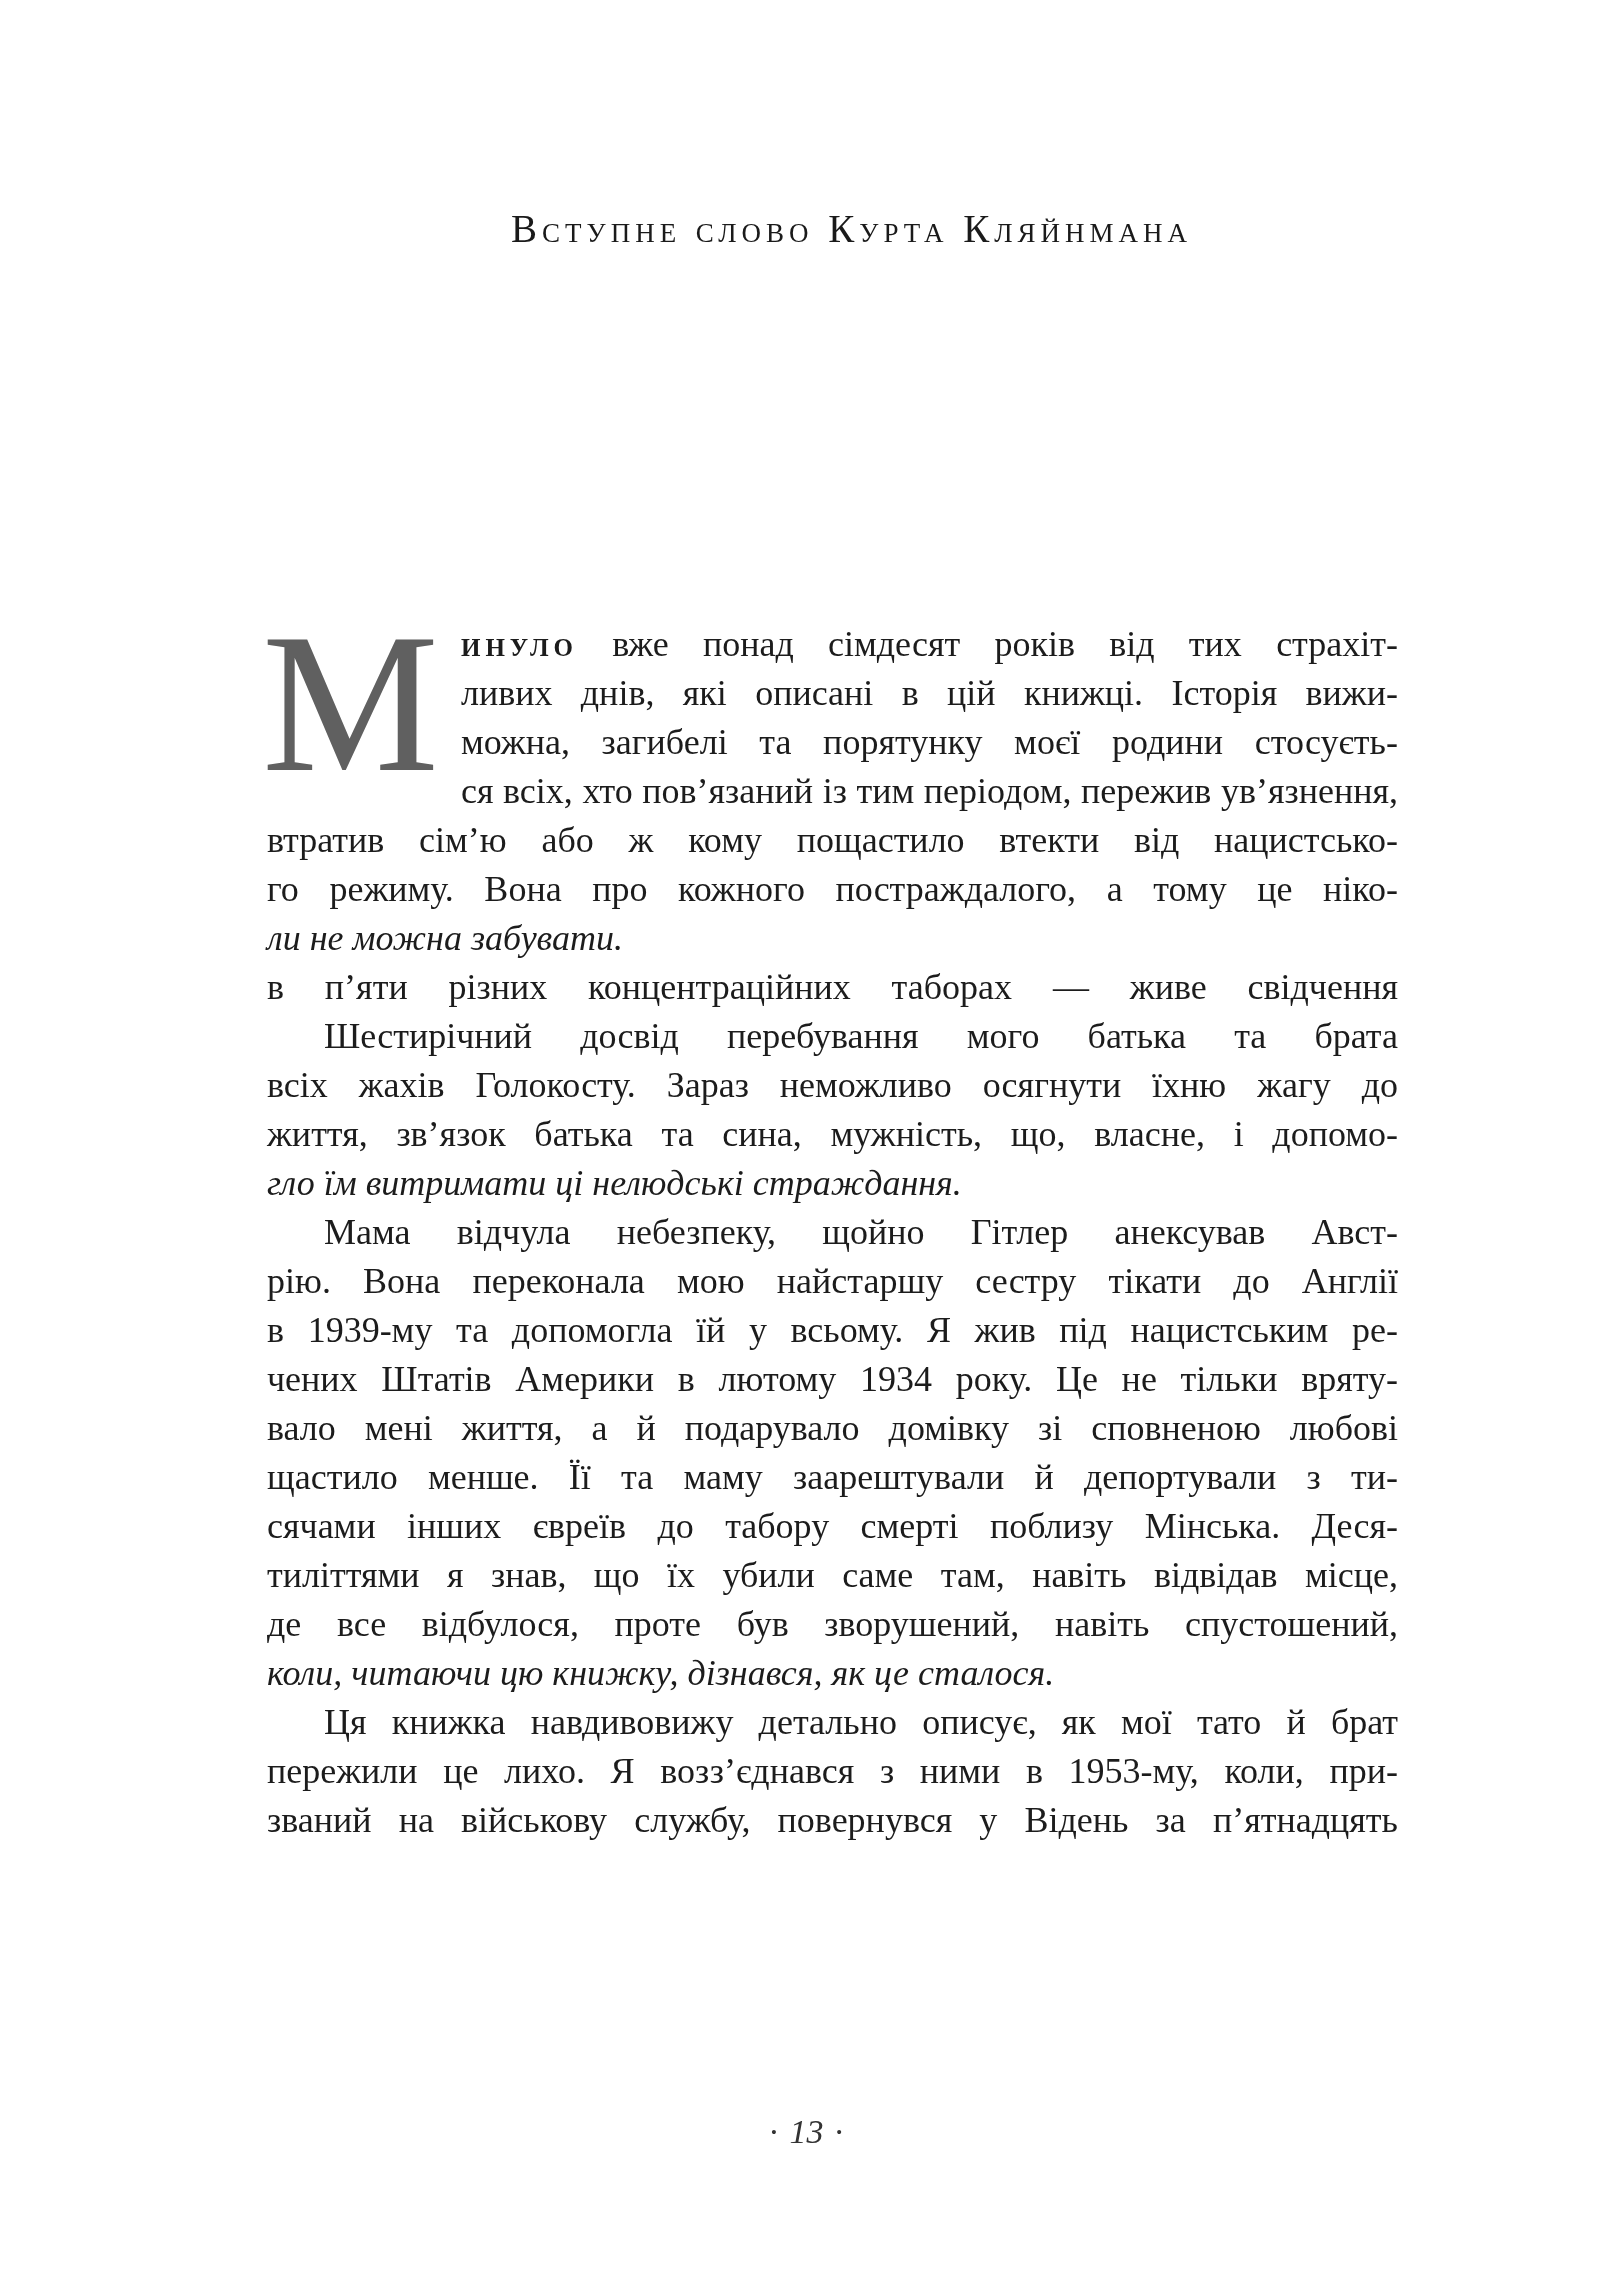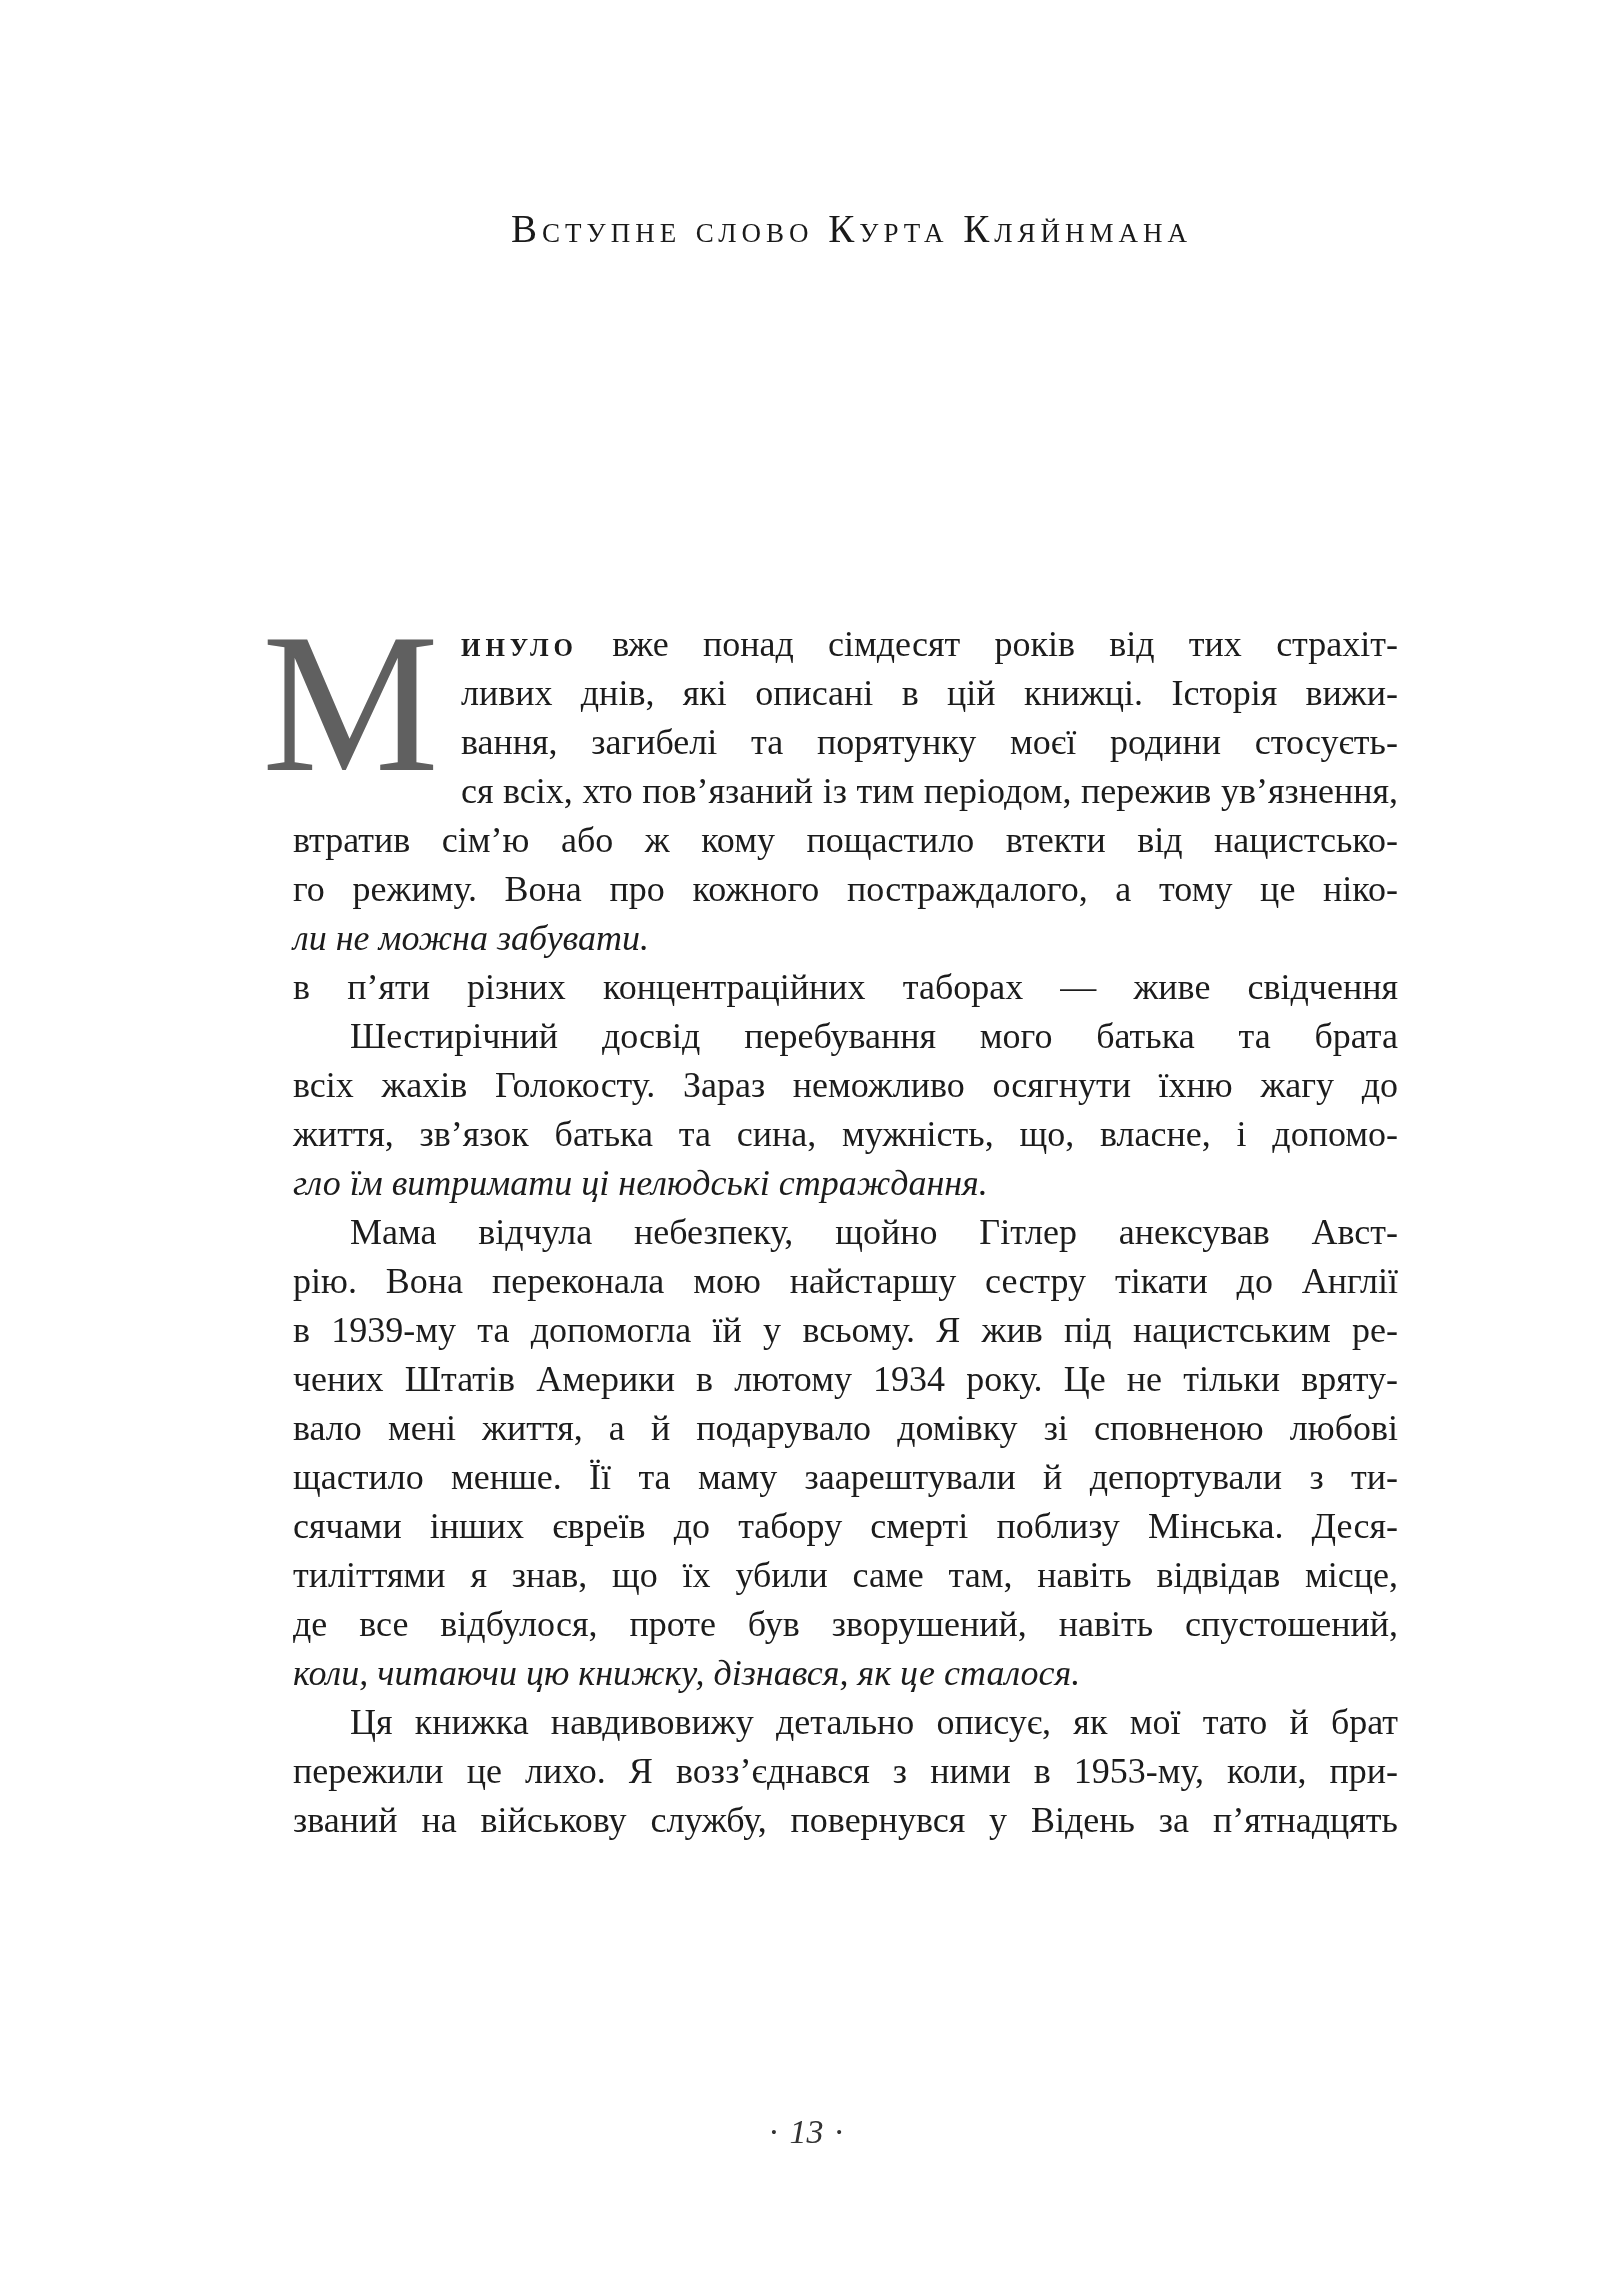--- a/index.html
+++ b/index.html
@@ -43,21 +43,20 @@
       font-size: 36px;
       line-height: 49px;
       text-align: justify;
       color: #1c1c1c;
     }
     .line {
       display: block;
       text-align: justify;
       text-align-last: justify;
       white-space: nowrap;
-      margin-left: 26px;
     }
     .line.last {
       text-align-last: left;
       font-style: italic;
     }
     .line.indent {
       padding-left: 57px;
     }
     .first-block {
       position: relative;
@@ -100,21 +99,21 @@
 <div class="page">
 
   <h1 class="chapter-title">Вступне слово Курта Кляйнмана</h1>
 
   <div class="body-text">
 
     <div class="first-block">
       <span class="drop-cap">М</span>
       <span class="line"><span class="lead-word">инуло</span> <span>вже понад сімдесят років від тих страхіт-</span></span>
       <span class="line">ливих днів, які описані в цій книжці. Історія вижи-</span>
-      <span class="line">вання, загибелі та порятунку моєї родини стосуєть-</span>
+      <span class="line">можна, загибелі та порятунку моєї родини стосуєть-</span>
       <span class="line">ся всіх, хто пов’язаний із тим періодом, пережив ув’язнення,</span>
       <span class="line">втратив сім’ю або ж кому пощастило втекти від нацистсько-</span>
       <span class="line">го режиму. Вона про кожного постраждалого, а тому це ніко-</span>
       <span class="line last">ли не можна забувати.</span>
     </div>
 
     <div>
       <span class="line">в п’яти різних концентраційних таборах — живе свідчення</span>
       <span class="line indent">Шестирічний досвід перебування мого батька та брата</span>
       <span class="line">всіх жахів Голокосту. Зараз неможливо осягнути їхню жагу до</span>

